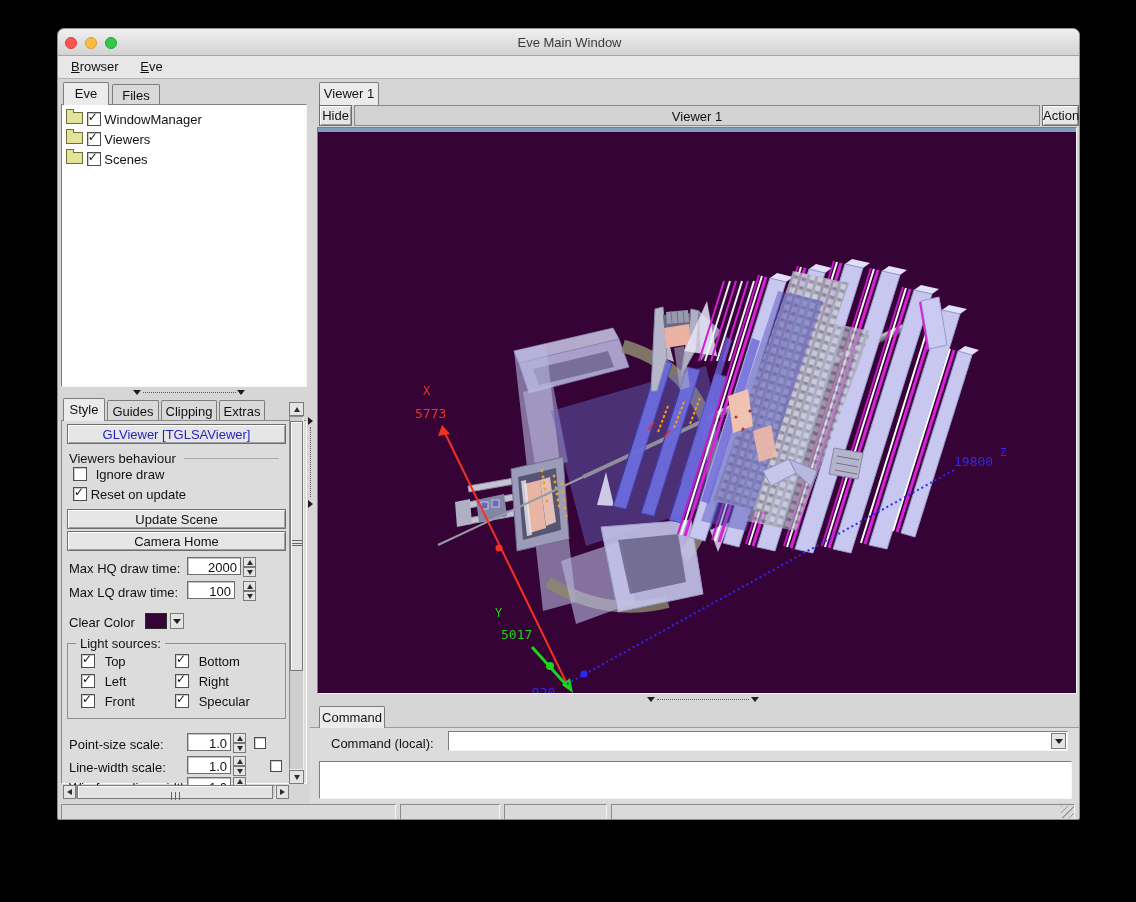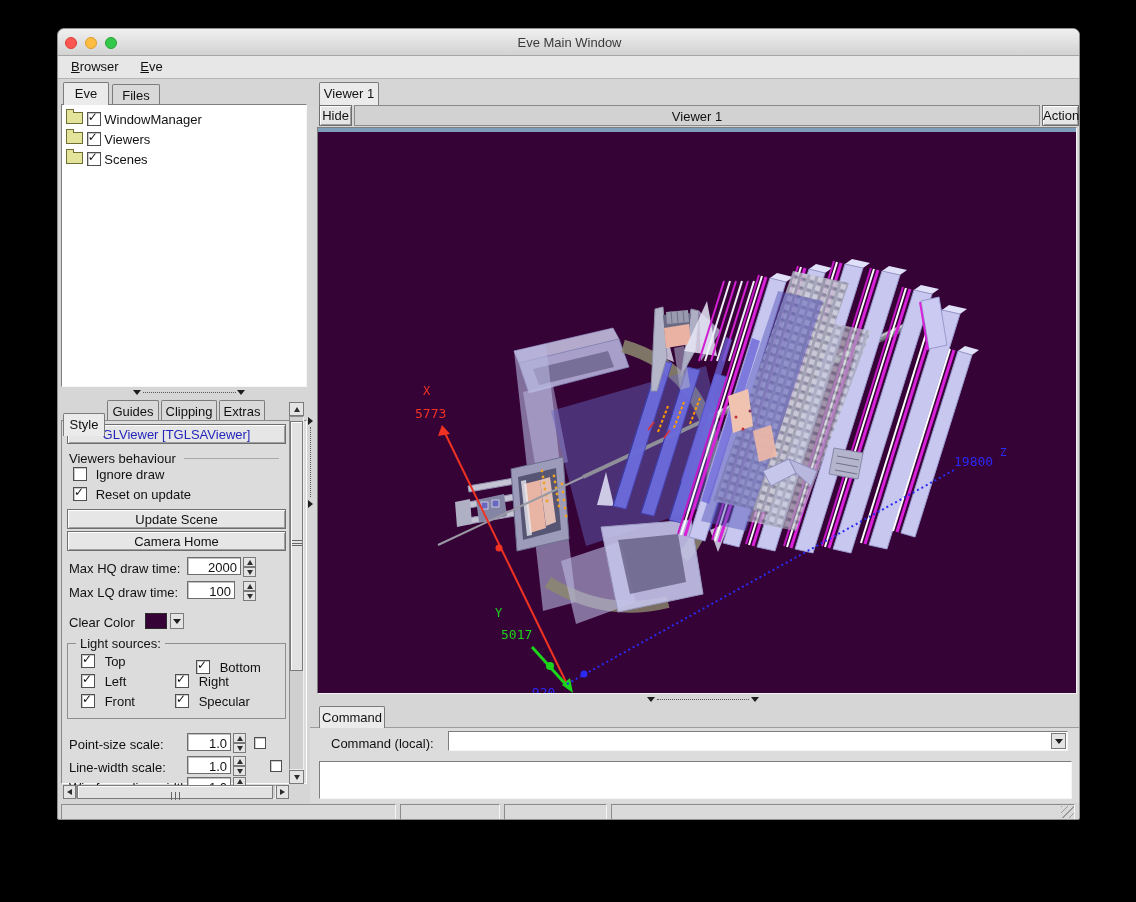--- a/index.html
+++ b/index.html
@@ -99,39 +99,39 @@
       <span>Scenes</span>
     </div>
   </div>
 
   <div class="abs" style="left:5px;top:359px;width:240px;height:9px;">
     <div class="abs caret" style="left:70px;top:2px;"></div>
     <div class="abs dotline" style="left:80px;top:4px;width:93px;"></div>
     <div class="abs caret" style="left:174px;top:2px;"></div>
   </div>
 
-  <div class="abs tab active" style="left:5px;top:384px;width:42px;height:23px;">Style</div>
+  <div class="abs tab active" style="left:5px;top:369px;width:42px;height:23px;">Style</div>
   <div class="abs tab" style="left:49px;top:371px;width:52px;height:20px;">Guides</div>
   <div class="abs tab" style="left:103px;top:371px;width:56px;height:20px;">Clipping</div>
   <div class="abs tab" style="left:161px;top:371px;width:46px;height:20px;">Extras</div>
 
   <div class="abs panel" style="left:3px;top:391px;width:246px;height:364px;background:#dcdcdc;">
 
     <div class="abs btn" style="left:5px;top:3px;width:219px;height:20px;color:#2525bb;">GLViewer [TGLSAViewer]</div>
 
     <span class="abs" style="left:7px;top:30px;">Viewers behaviour</span>
     <div class="abs hline" style="left:122px;top:37px;width:95px;"></div>
 
     <div class="abs row" style="left:11px;top:46px;">
       <span class="cb" data-checked="false"></span>
       <span style="margin-left:5px">Ignore draw</span>
     </div>
     <div class="abs row" style="left:11px;top:66px;">
       <span class="cb" data-checked="true"></span>
-      <span style="margin-left:5px">Reset on update</span>
+      <span style="">Reset on update</span>
     </div>
 
     <div class="abs btn" style="left:5px;top:88px;width:219px;height:20px;">Update Scene</div>
     <div class="abs btn" style="left:5px;top:110px;width:219px;height:20px;">Camera Home</div>
 
     <span class="abs" style="left:7px;top:140px;">Max HQ draw time:</span>
     <div class="abs spin" style="left:125px;top:136px;width:54px;height:18px;">2000</div>
     <div class="abs spin-btn" style="left:181px;top:136px;width:13px;height:10px;">
         <span class="tri-up"></span>
       </div>
@@ -153,21 +153,21 @@
     <div class="abs combo-btn" style="left:108px;top:192px;width:14px;height:16px;">
         <span class="caret"></span>
       </div>
 
     <div class="abs groupbox" style="left:5px;top:222px;width:219px;height:76px;">
       <span class="grouplabel">Light sources:</span>
       <div class="abs row" style="left:13px;top:10px;">
         <span class="cb" data-checked="true"></span>
         <span style="margin-left:6px">Top</span>
       </div>
-      <div class="abs row" style="left:107px;top:16px;margin-left:21px;">
+      <div class="abs row" style="left:107px;top:10px;">
         <span class="cb" data-checked="true"></span>
         <span style="margin-left:6px">Bottom</span>
       </div>
       <div class="abs row" style="left:13px;top:30px;">
         <span class="cb" data-checked="true"></span>
         <span style="margin-left:6px">Left</span>
       </div>
       <div class="abs row" style="left:107px;top:30px;">
         <span class="cb" data-checked="true"></span>
         <span style="margin-left:6px">Right</span>

